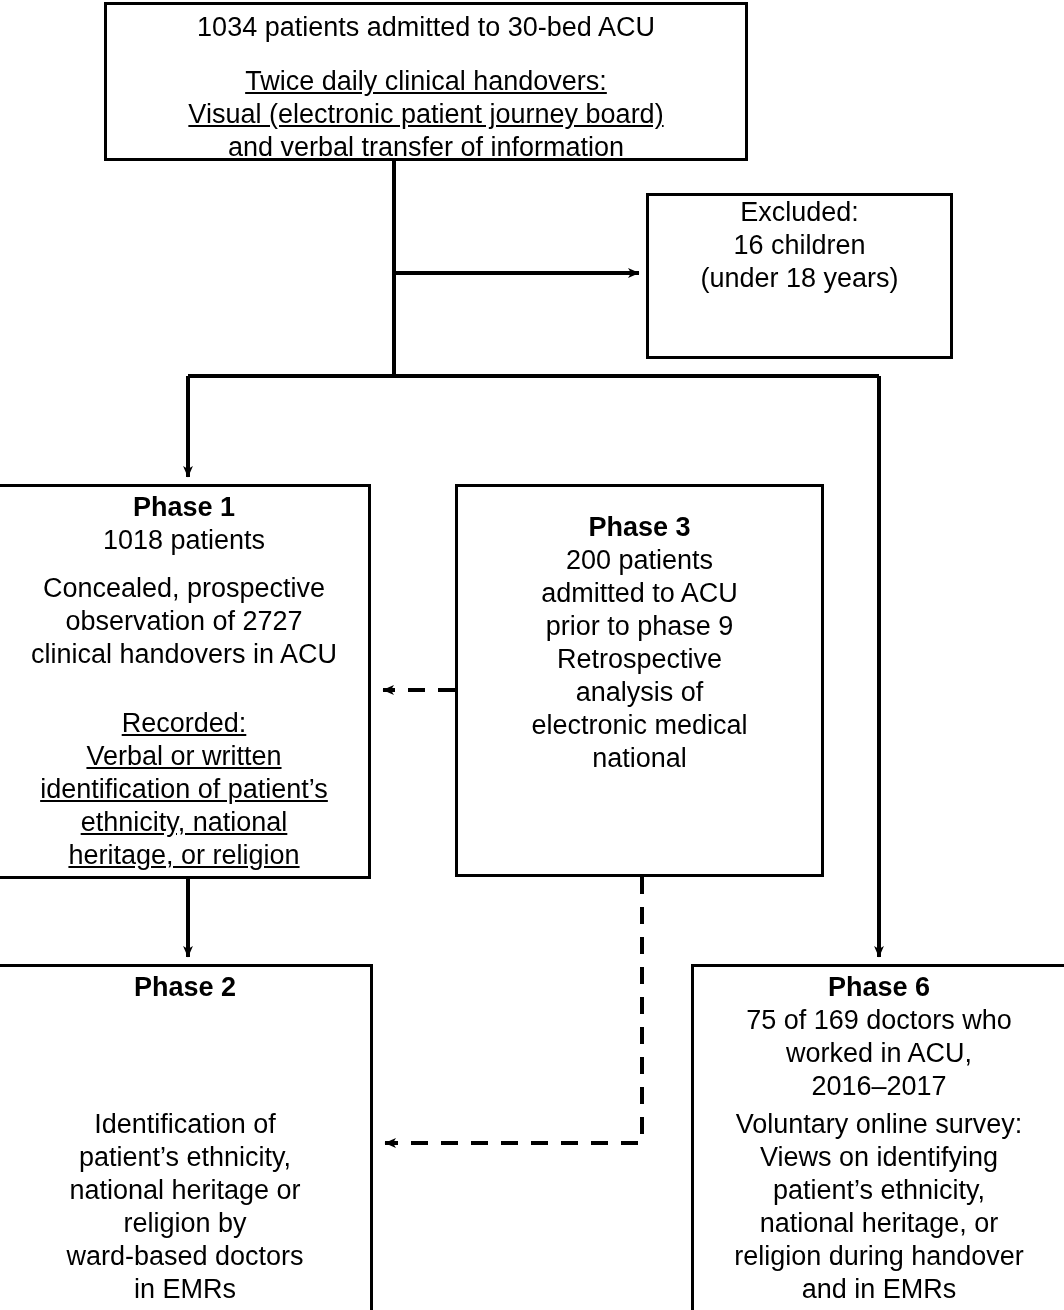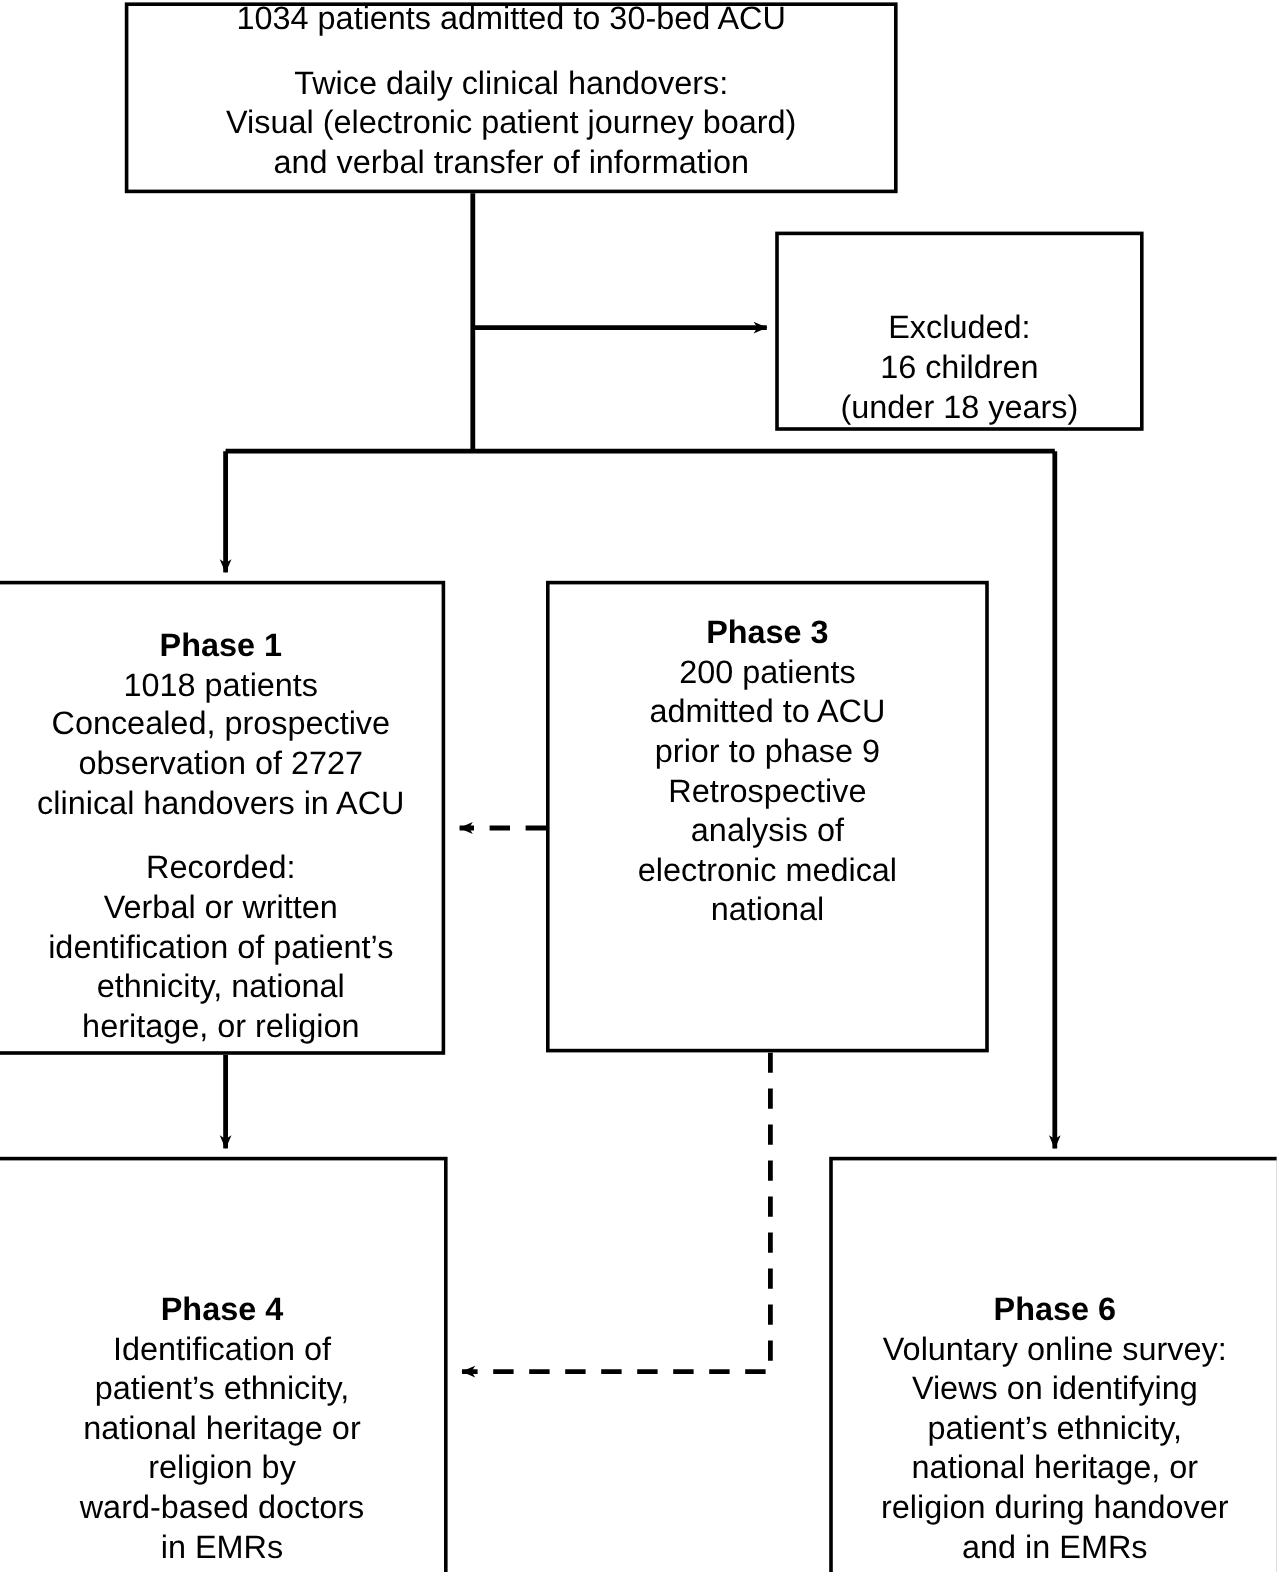--- a/index.html
+++ b/index.html
@@ -18,33 +18,33 @@
     overflow: hidden;
   }
   .node {
     position: absolute;
     box-sizing: border-box;
     border: 3px solid #000000;
     background: #ffffff;
     display: flex;
     flex-direction: column;
     align-items: center;
-    justify-content: flex-end;
+    justify-content: space-between;
     text-align: center;
     z-index: 2;
   }
   .para {
     margin: 0;
     padding: 0;
     line-height: 1.22;
     white-space: pre-line;
     font-size: 27px;
     font-weight: 400;
   }
-  .para + .para { margin-top: 0.78em; }
+  .para + .para { margin-top: 0.78em; text-decoration: underline; }
   .title {
     font-weight: bold;
     font-size: 27px;
     line-height: 1.22;
     margin: 0;
   }
   .hdr-block { margin: 0; }
 
   
   #node-top      { left: 104px; top: 2px;   width: 644px; height: 159px; padding: 6px 10px; }
@@ -127,33 +127,36 @@
 prior to phase 9</p>
     </div>
     <p class="para">Retrospective
 analysis of
 electronic medical
 national</p>
   </div>
 
   <div class="node" id="node-phase2">
     <div class="hdr-block">
-      <p class="title">Phase 4</p>
+      <p class="title">Phase 2</p>
     </div>
     <p class="para">Identification of
 patient’s ethnicity,
 national heritage or
 religion by
 ward-based doctors
 in EMRs</p>
   </div>
 
   <div class="node" id="node-phase4">
     <div class="hdr-block">
       <p class="title">Phase 6</p>
+      <p class="para tight">75 of 169 doctors who
+worked in ACU,
+2016–2017</p>
     </div>
     <p class="para">Voluntary online survey:
 Views on identifying
 patient’s ethnicity,
 national heritage, or
 religion during handover
 and in EMRs</p>
   </div>
 
 </div>

